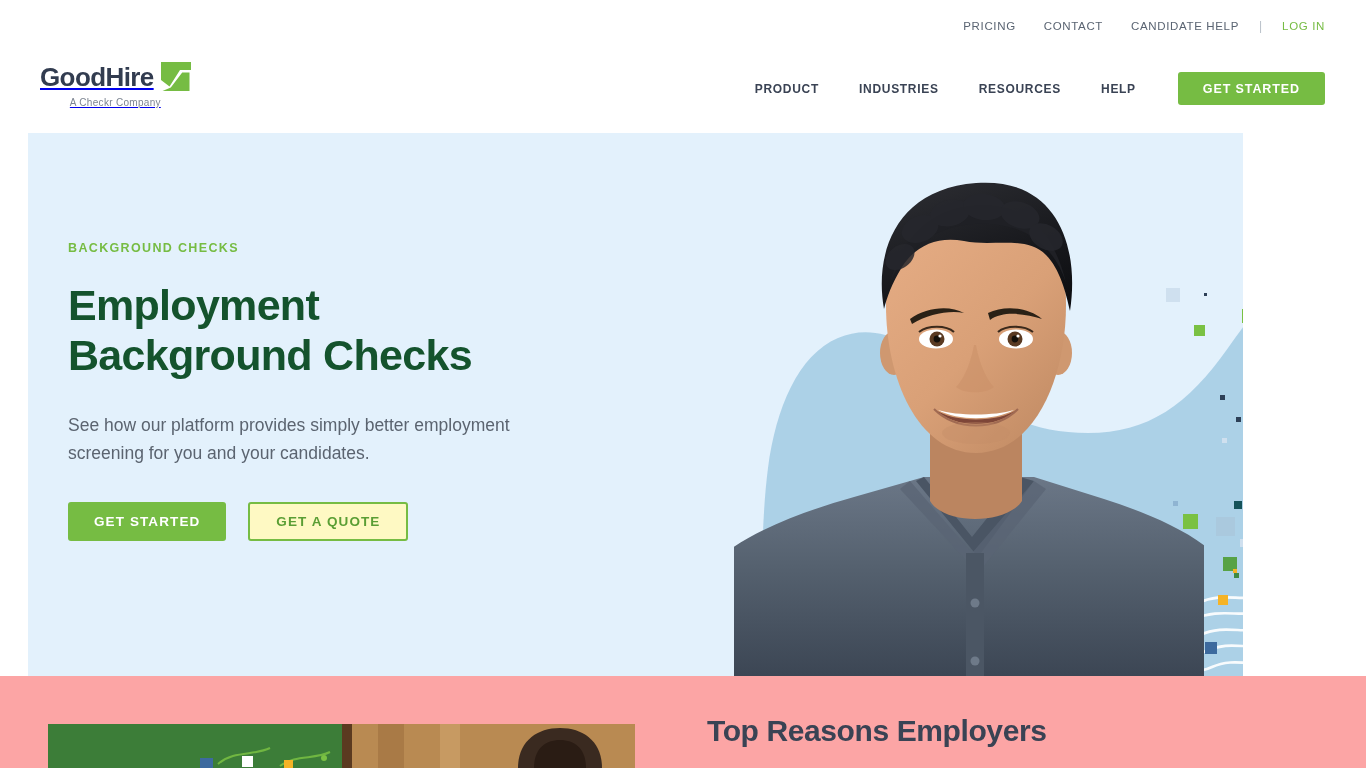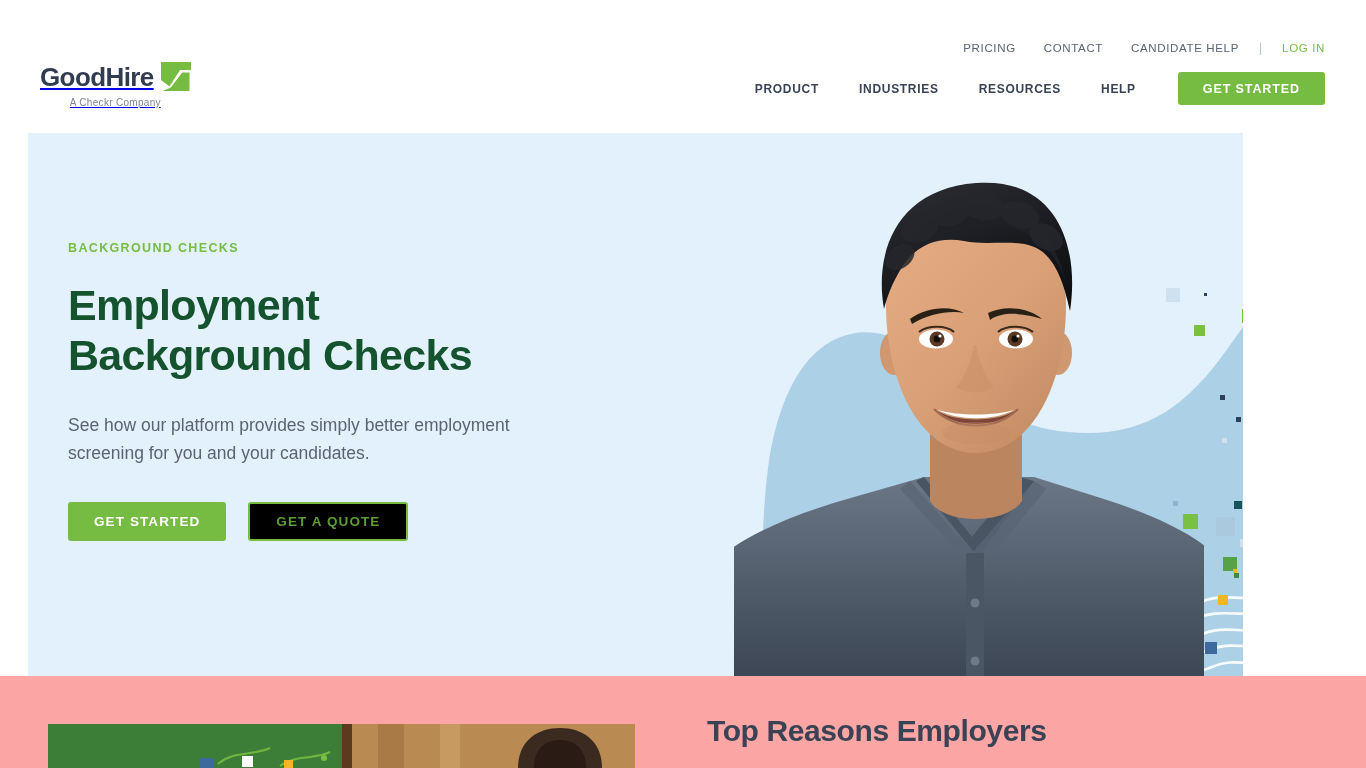--- a/index.html
+++ b/index.html
@@ -44,21 +44,21 @@
   .logo-tag {
     font-size: 10px;
     color: #7d8591;
     letter-spacing: 0.3px;
     margin-top: 5px;
   }
 
   
   .utility-nav {
     position: absolute;
-    right: 41px; top: 41px;
+    right: 41px; top: 19px;
     display: flex;
     align-items: center;
     gap: 0;
   }
   .utility-nav a {
     font-size: 11.5px;
     letter-spacing: 0.65px;
     color: #5a6472;
     text-decoration: none;
     padding: 0 14px;
@@ -151,21 +151,21 @@
     display: inline-flex; align-items: center; justify-content: center;
     background: #76bc43;
     color: #ffffff;
     font-size: 13.5px; font-weight: bold; letter-spacing: 1.1px;
     height: 39px; padding: 0 26px;
     border: none; border-radius: 3px; cursor: pointer;
     font-family: "Liberation Sans", sans-serif;
   }
   .btn-outline {
     display: inline-flex; align-items: center; justify-content: center;
-    background: #000000;
+    background: #fef9c3;
     color: #5a9e34;
     font-size: 13.5px; font-weight: bold; letter-spacing: 1.1px;
     height: 39px; padding: 0 26px;
     border: 2px solid #76bc43; border-radius: 3px; cursor: pointer;
     font-family: "Liberation Sans", sans-serif;
   }
 
   
   .portrait {
     position: absolute;

